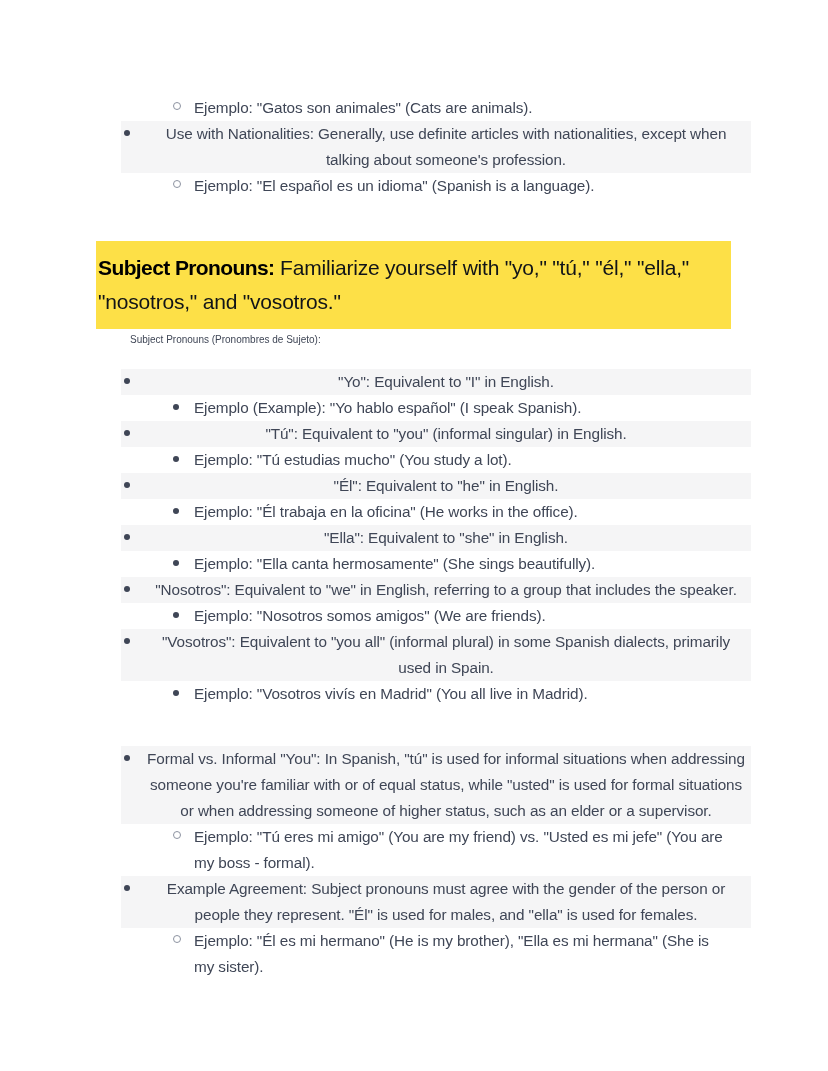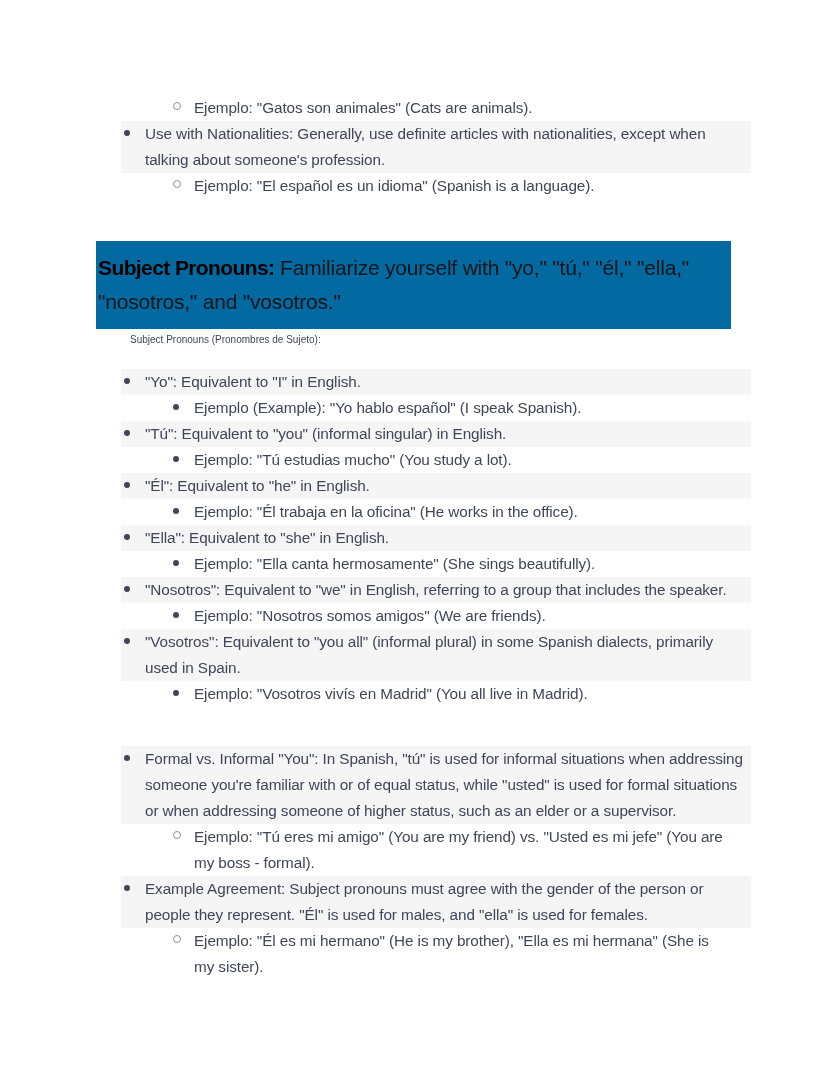--- a/index.html
+++ b/index.html
@@ -33,20 +33,21 @@
     color: #3f4656;
     letter-spacing: -0.1px;
   }
   .row.shaded { background: #f5f5f6; }
 
   
   .lvl1 {
     margin-left: 121px;
     margin-right: 77px;
     padding: 0 0 0 0;
+    text-align: center;
   }
   
   .lvl2 {
     margin-left: 121px;
     margin-right: 97px;
   }
 
   .bullet {
     flex: 0 0 auto;
     width: 24px;
@@ -86,21 +87,21 @@
   
   .nest {
     padding-left: 49px;
   }
 
   
   .heading-band {
     position: absolute;
     left: 96px;
     right: 97px;
-    background: #0369a1;
+    background: #fde047;
     padding: 10px 0 10px 0;
   }
   .heading-text {
     font-size: 21px;
     line-height: 34px;
     color: #111418;
     letter-spacing: -0.2px;
     padding-left: 2px;
   }
   .heading-text .strong {

